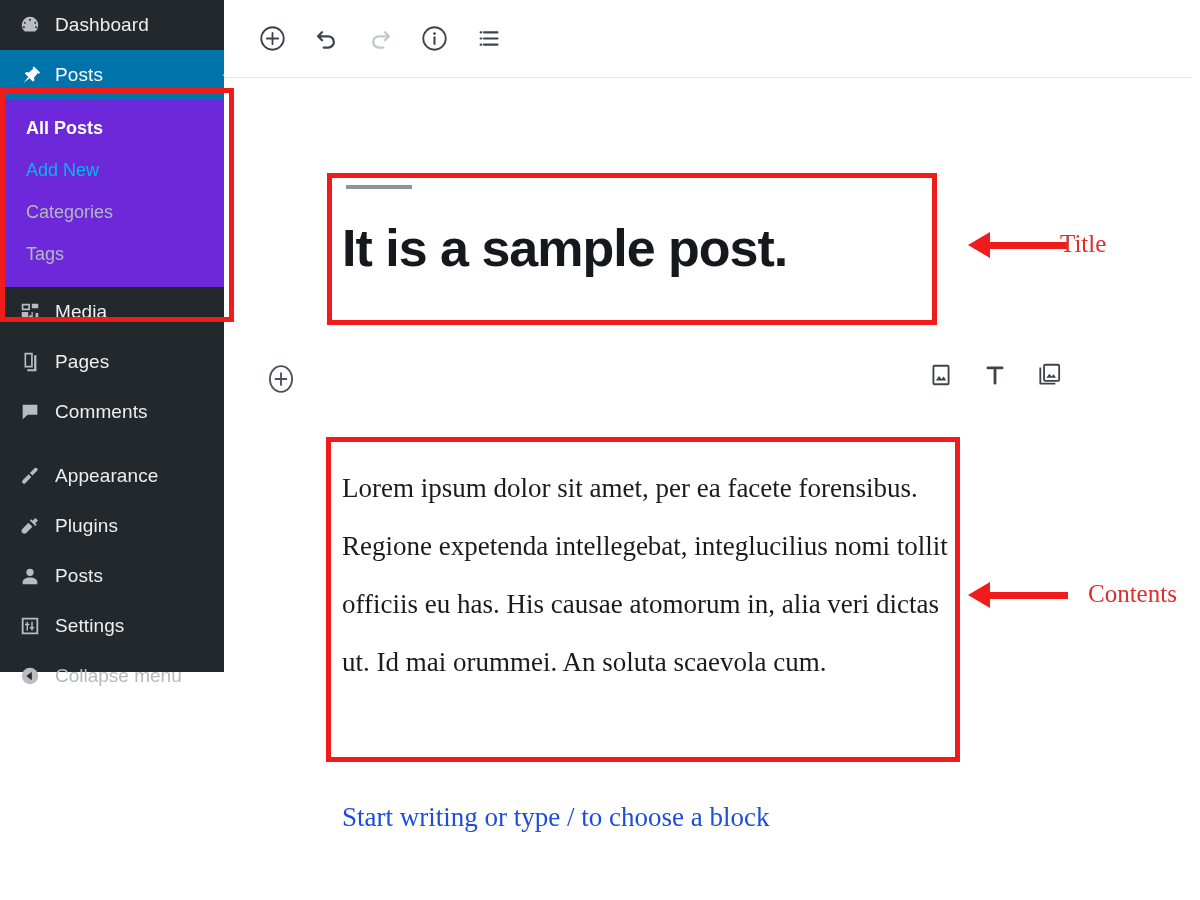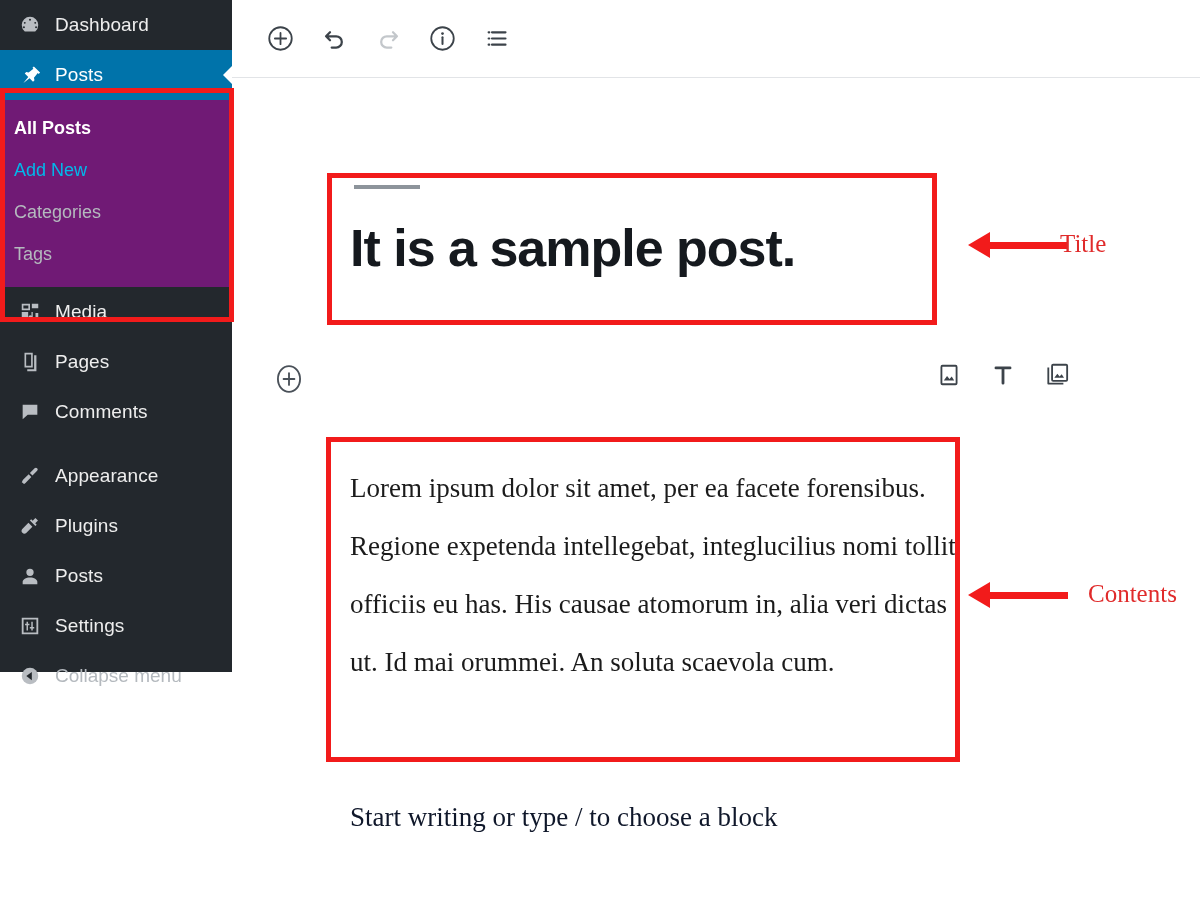--- a/index.html
+++ b/index.html
@@ -56,22 +56,22 @@
     position: absolute;
     right: 0px;
     top: 50%;
     transform: translateY(-50%);
     width: 0; height: 0;
     border-top: 9px solid transparent;
     border-bottom: 9px solid transparent;
     border-right: 9px solid #ffffff;
   }
   .submenu {
-    background: #701a75;
-    padding: 7px 0 12px 0;
+    background: #6d28d9;
+    padding: 7px 0 12px 12px;
   }
   .submenu-item {
     height: 42px;
     display: flex;
     align-items: center;
     padding-left: 14px;
     font-size: 18px;
     color: #b4b9be;
     box-sizing: border-box;
   }
@@ -87,21 +87,21 @@
     padding-left: 14px;
     color: #b4b9be;
     font-size: 19px;
     box-sizing: border-box;
   }
   .collapse-item .mi-icon { width:32px; min-width:32px; margin-right:9px; display:flex; align-items:center; justify-content:center;}
 
   
   #main {
     position: absolute;
-    left: 232px; top: 0;
+    left: 224px; top: 0;
     width: 968px;
     height: 900px;
     background: #ffffff;
   }
   #toolbar {
     position: absolute;
     left: 0; top: 0;
     width: 968px;
     height: 78px;
     border-bottom: 1px solid #e2e4e7;
@@ -167,21 +167,21 @@
     line-height: 58px;
     color: #1b1b1b;
   }
   #placeholder {
     position: absolute;
     left: 118px;
     top: 723px;
     width: 620px;
     font-family: "Liberation Serif", serif;
     font-size: 27px;
-    color: #0f172a;
+    color: #1d4ed8;
     line-height: 1.2;
   }
 
   
   .hl-box {
     position: absolute;
     border: 5px solid #f21b1b;
     box-sizing: border-box;
     pointer-events: none;
   }

